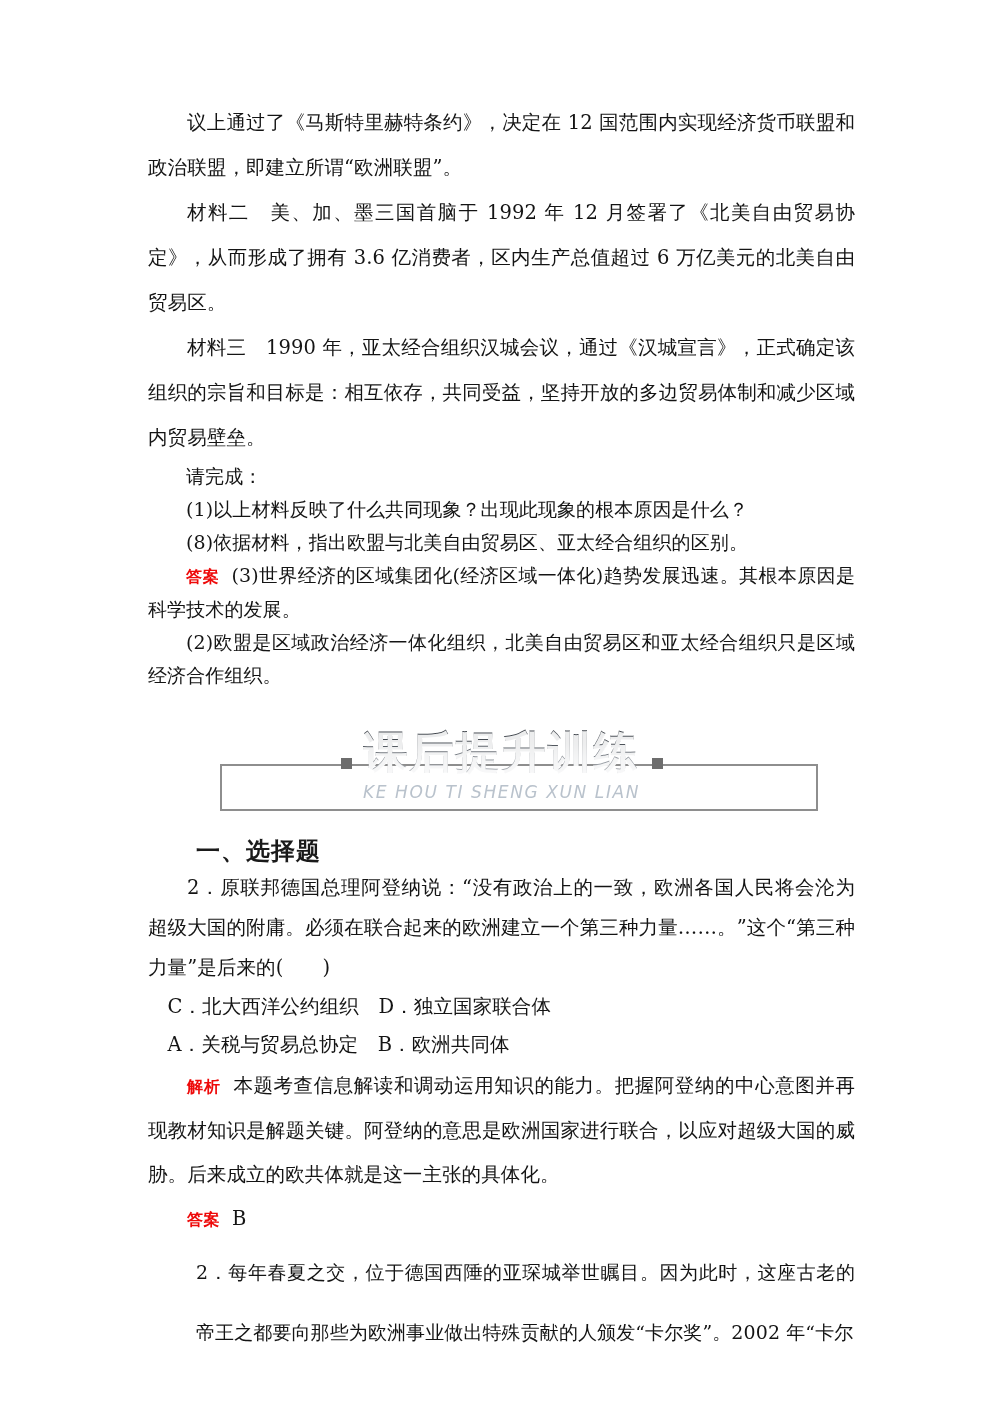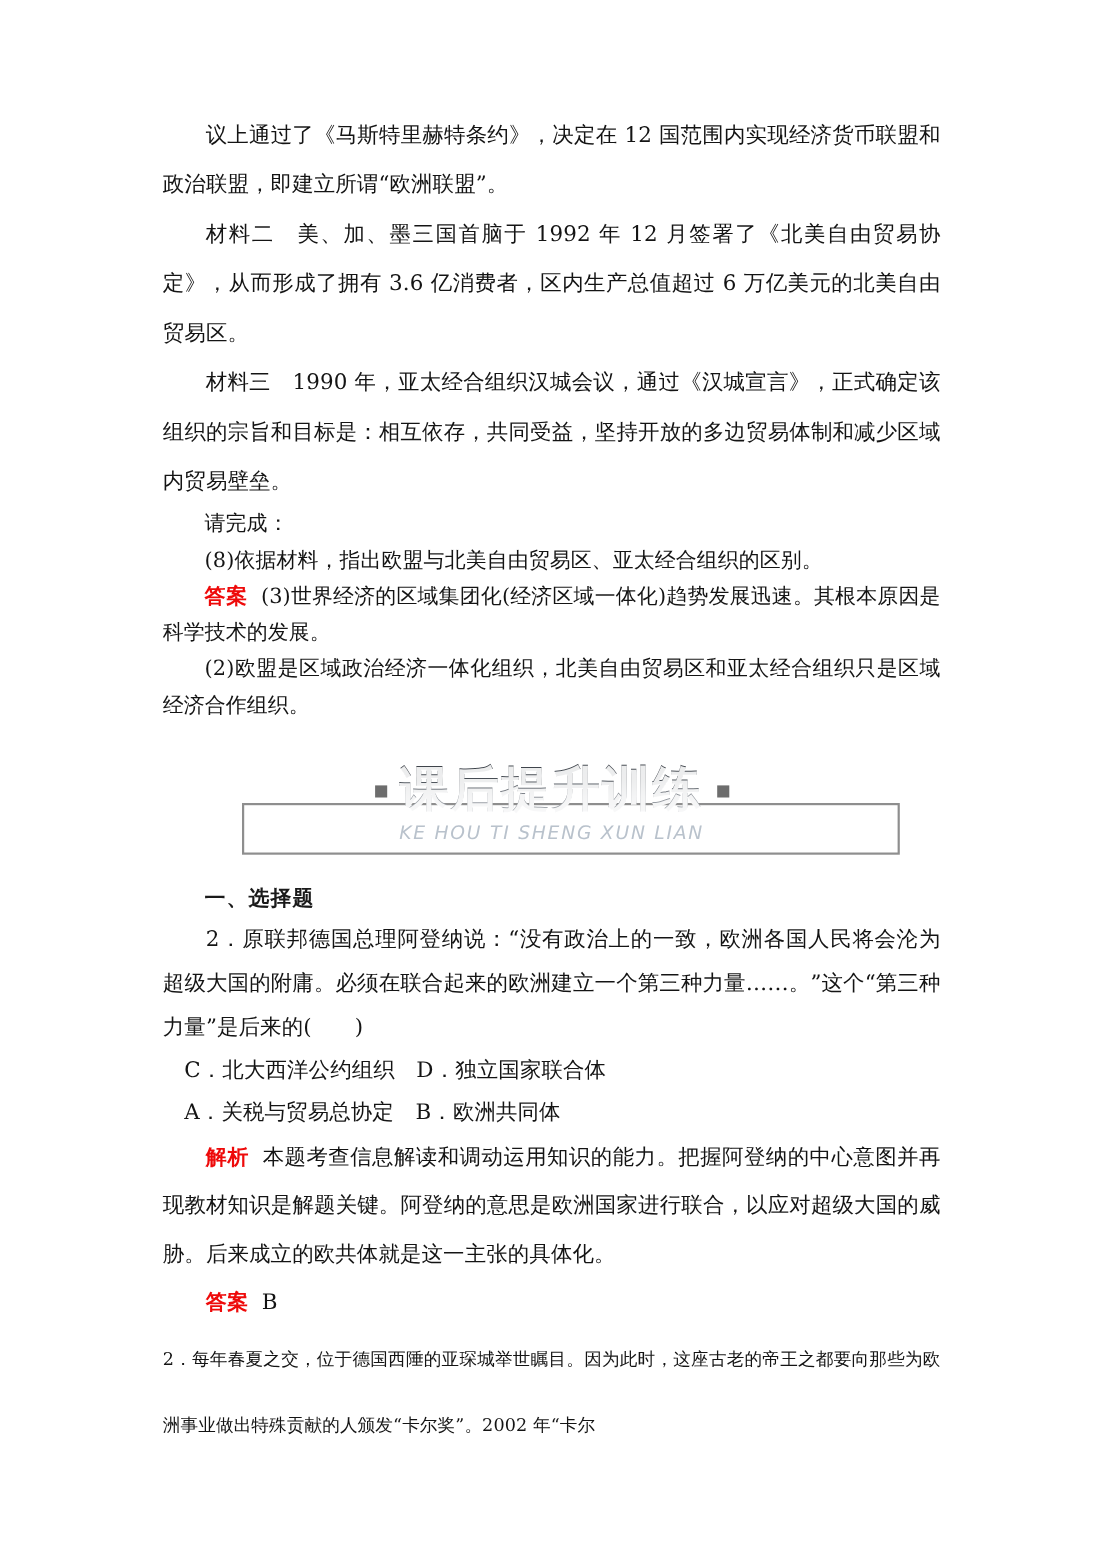--- a/index.html
+++ b/index.html
@@ -45,21 +45,21 @@
   
   .tight .p {
     line-height: 33px;
     font-size: 19px;
   }
 
   .label-red {
     color: #ee0a0a;
     font-weight: 700;
     font-family: "DejaVu Sans", "Liberation Sans", sans-serif;
-    font-size: 19px;
+    font-size: 16px;
     letter-spacing: 0.5px;
   }
   .gap-after-label { display: inline-block; width: 12px; }
 
   
   .banner-wrap {
     position: relative;
     width: 707px;
     height: 112px;
     margin-top: 24px;
@@ -73,20 +73,21 @@
     border: 2px solid #8e8e8e;
     box-sizing: border-box;
     background: #ffffff;
   }
   .banner-title-row {
     position: absolute;
     left: 0;
     top: 10px;
     width: 707px;
     display: flex;
+    align-items: center;
     justify-content: center;
     gap: 10px;
   }
   .bullet-sq {
     width: 11px;
     height: 11px;
     background: #6d6d6d;
     display: inline-block;
     margin-top: 22px;
     flex: 0 0 auto;
@@ -116,49 +117,50 @@
     font-size: 17px;
     letter-spacing: 1.6px;
     color: #b9c2cc;
     white-space: nowrap;
     font-style: italic;
   }
 
   
   .sec-head {
     margin: 6px 0 0 0;
-    font-size: 19px;
+    font-size: 24px;
     line-height: 34px;
     font-weight: 700;
     font-family: "DejaVu Sans", "Liberation Sans", sans-serif;
     text-indent: 2em;
     letter-spacing: 1px;
   }
   .q .p { line-height: 40px; }
   .opts .p { line-height: 38px; text-indent: 1em; }
   .analysis .p { line-height: 44px; }
-  .q2 .p { line-height: 60px; font-size: 16px; }
+  .q2 .p { line-height: 60px; font-size: 19px; margin-left: 48px; }
   .ans-line { line-height: 44px; text-indent: 2em; }
   .mono-choice {
     font-family: "DejaVu Serif", "Liberation Serif", serif;
   }
 </style>
 </head>
 <body>
 
 <div class="page">
 
   <div class="block material">
     <p class="p indent">议上通过了《马斯特里赫特条约》，决定在 12 国范围内实现经济货币联盟和政治联盟，即建立所谓“欧洲联盟”。</p>
     <p class="p indent">材料二　美、加、墨三国首脑于 1992 年 12 月签署了《北美自由贸易协定》，从而形成了拥有 3.6 亿消费者，区内生产总值超过 6 万亿美元的北美自由贸易区。</p>
     <p class="p indent">材料三　1990 年，亚太经合组织汉城会议，通过《汉城宣言》，正式确定该组织的宗旨和目标是：相互依存，共同受益，坚持开放的多边贸易体制和减少区域内贸易壁垒。</p>
   </div>
 
   <div class="block tight">
     <p class="p indent">请完成：</p>
+    <p class="p indent">(1)以上材料反映了什么共同现象？出现此现象的根本原因是什么？</p>
     <p class="p indent">(8)依据材料，指出欧盟与北美自由贸易区、亚太经合组织的区别。</p>
     <p class="p" style="text-indent:2em;">
       <span class="label-red">答案</span><span class="gap-after-label"></span><span>(3)世界经济的区域集团化(经济区域一体化)趋势发展迅速。其根本原因是科学技术的发展。</span>
     </p>
     <p class="p indent">(2)欧盟是区域政治经济一体化组织，北美自由贸易区和亚太经合组织只是区域经济合作组织。</p>
   </div>
 
   <div class="banner-wrap">
     <div class="banner-box"></div>
     <div class="banner-title-row">

